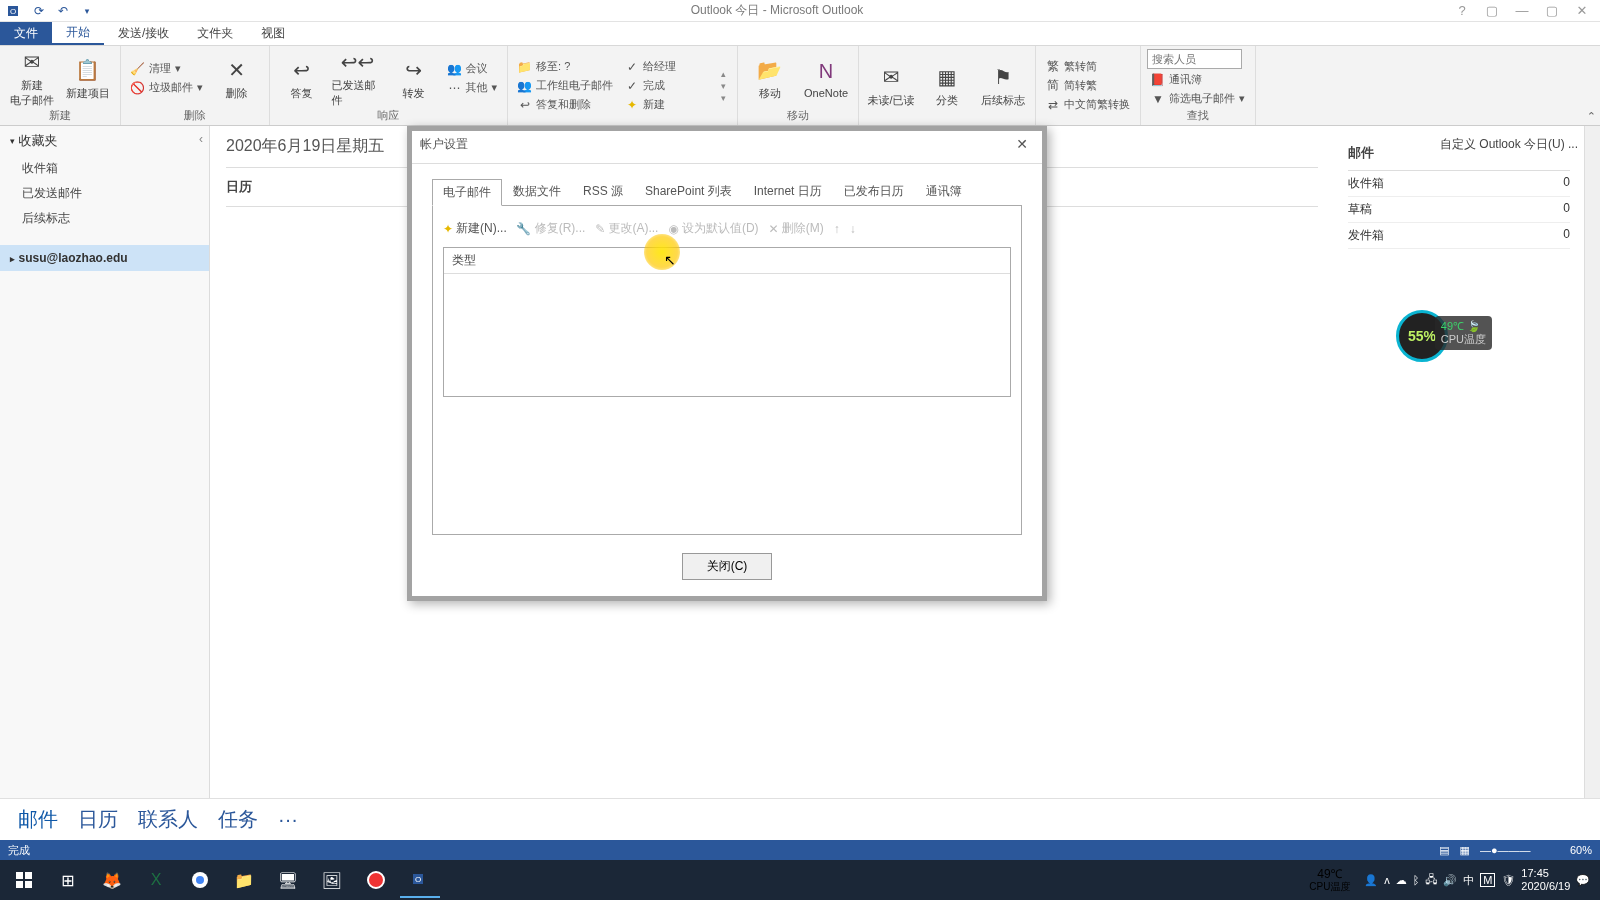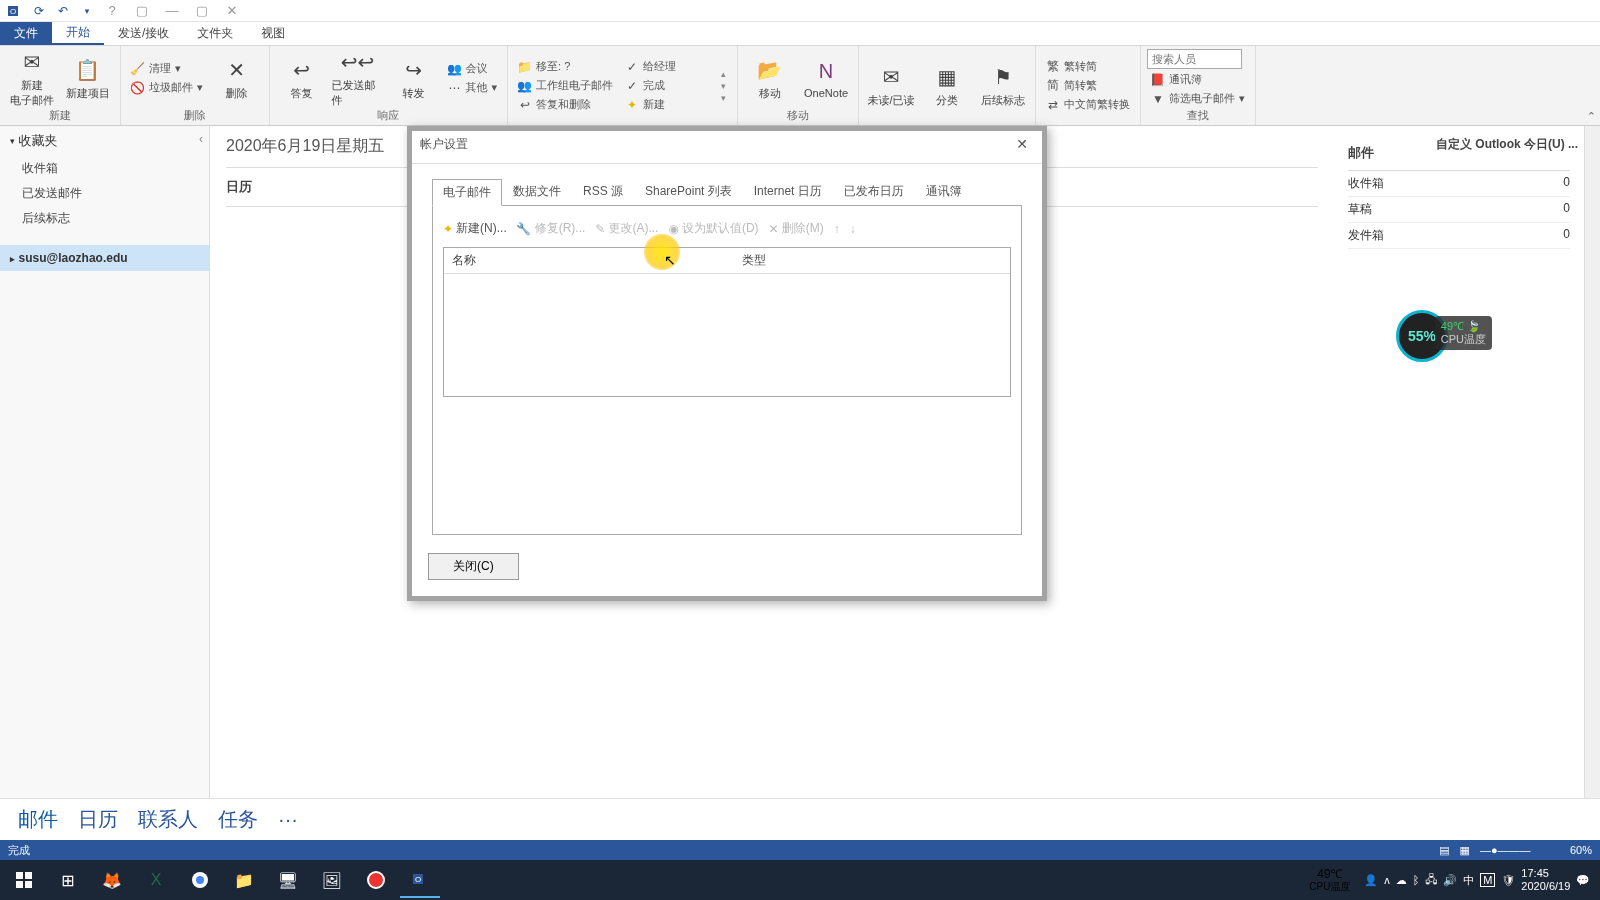--- a/index.html
+++ b/index.html
@@ -38,21 +38,21 @@
 .nav { width: 210px; border-right: 1px solid #dcdcdc; background: #f8f8f8; position: relative; }
 .nav-header { padding: 6px 10px; font-size: 13px; color: #333; display: flex; align-items: center; gap: 4px; }
 .nav-item { padding: 4px 22px; font-size: 12px; color: #444; cursor: pointer; }
 .nav-account { margin-top: 14px; padding: 6px 10px; background: #cde3f7; font-size: 12px; color: #333; font-weight: bold; }
 .nav-collapse { position: absolute; top: 6px; right: 6px; color: #888; font-size: 12px; }
 
 .content { flex: 1; display: flex; position: relative; }
 .today-pane { flex: 1; padding: 10px 16px; }
 .today-date { font-size: 16px; color: #555; border-bottom: 1px solid #ddd; padding-bottom: 10px; }
 .calendar-header { font-size: 13px; font-weight: bold; color: #444; padding: 10px 0; border-bottom: 1px solid #ddd; }
-.customize { position: absolute; top: 10px; right: 22px; font-size: 12px; color: #444; font-weight: bold; }
+.customize { position: absolute; top: 10px; right: 22px; font-size: 12px; color: #444; }
 
 .right-pane { width: 250px; padding: 10px 14px; }
 .mail-header { font-size: 13px; font-weight: bold; color: #444; border-bottom: 1px solid #ddd; padding: 8px 0; }
 .mail-row { display: flex; justify-content: space-between; padding: 4px 0; font-size: 12px; color: #333; border-bottom: 1px solid #eee; }
 
 
 .navbar { height: 42px; display: flex; align-items: center; gap: 20px; padding: 0 18px; border-top: 1px solid #e0e0e0; }
 .navbar span { font-size: 20px; color: #2b579a; cursor: pointer; }
 .navbar span.active { color: #0f58a8; font-weight: 500; }
 
@@ -82,29 +82,29 @@
 .dlg-tab { padding: 4px 10px; font-size: 12px; color: #555; border: 1px solid transparent; cursor: pointer; }
 .dlg-tab.active { border: 1px solid #aaa; border-bottom: 1px solid #fff; background: #fff; position: relative; top: 1px; }
 .dlg-tab-body { border: 1px solid #aaa; padding: 10px; min-height: 330px; }
 .toolbar { display: flex; gap: 10px; align-items: center; padding: 4px 0 10px 0; font-size: 12px; }
 .tool-btn { display: flex; align-items: center; gap: 3px; color: #555; }
 .tool-btn.disabled { color: #bbb; }
 .account-table { border: 1px solid #aaa; height: 150px; }
 .account-table .row { display: flex; border-bottom: 1px solid #ddd; }
 .account-table .cell { padding: 4px 8px; font-size: 12px; color: #444; }
 .account-table .cell.name { width: 290px; }
-.dialog-footer { display: flex; justify-content: flex-start; padding: 12px 16px 16px 16px; }
+.dialog-footer { display: flex; justify-content: center; padding: 12px 16px 16px 16px; }
 .btn { padding: 4px 24px; border: 1px solid #999; background: #f0f0f0; font-size: 12px; cursor: pointer; }
 
 
 .cursor-highlight { position: absolute; width: 36px; height: 36px; border-radius: 50%; background: radial-gradient(circle, rgba(255,230,0,0.9) 0%, rgba(255,200,0,0.7) 60%, rgba(255,200,0,0) 100%); z-index: 200; pointer-events: none; }
 .cursor-arrow { position: absolute; z-index: 201; font-size: 14px; color: #000; pointer-events: none; }
 
 
-.cpu-widget { position: absolute; right: 152px; top: 310px; width: 52px; height: 52px; border-radius: 50%; border: 3px solid #0ab4d1; background: #222; display: flex; align-items: center; justify-content: center; color: #5eead4; font-size: 14px; font-weight: bold; z-index: 50; }
+.cpu-widget { position: absolute; right: 152px; top: 310px; width: 52px; height: 52px; border-radius: 50%; border: 3px solid #0ab4d1; background: #222; display: flex; align-items: center; justify-content: center; color: #bef264; font-size: 14px; font-weight: bold; z-index: 50; }
 .cpu-temp { position: absolute; right: 108px; top: 316px; color: #3dd16a; font-size: 11px; z-index: 50; text-align: left; line-height: 1.2; background: rgba(40,40,40,0.8); padding: 4px 6px; border-radius: 4px; }
 
 .scrollbar-v { width: 16px; background: #f0f0f0; border-left: 1px solid #ddd; }
 
 svg { display: block; }
 </style>
 </head>
 <body>
 
 <div class="titlebar">
@@ -112,20 +112,21 @@
     <span class="qat-item">
         <svg width="16" height="16">
           <rect x="1" y="3" width="10" height="10" fill="#2b579a"></rect>
           <text x="3" y="11" fill="#fff" font-size="8">O</text>
         </svg>
       </span>
     <span class="qat-item">⟳</span>
     <span class="qat-item">↶</span>
     <span class="qat-item" style="font-size:9px;">▾</span>
   </div>
+  <div class="title">Outlook 今日 - Microsoft Outlook</div>
   <div class="wincontrols">
     <span>?</span>
     <span>▢</span>
     <span>—</span>
     <span>▢</span>
     <span>✕</span>
   </div>
 </div>
 
 <div class="ribbon-tabs">
@@ -449,21 +450,20 @@
           </div>
         <div class="tool-btn disabled">
             <span>↑</span>
           </div>
         <div class="tool-btn disabled">
             <span>↓</span>
           </div>
       </div>
       <div class="account-table">
         <div class="row">
-          <div class="cell name">名称</div>
           <div class="cell">类型</div>
         </div>
       </div>
     </div>
   </div>
   <div class="dialog-footer">
     <button class="btn">关闭(C)</button>
   </div>
 </div>
 

